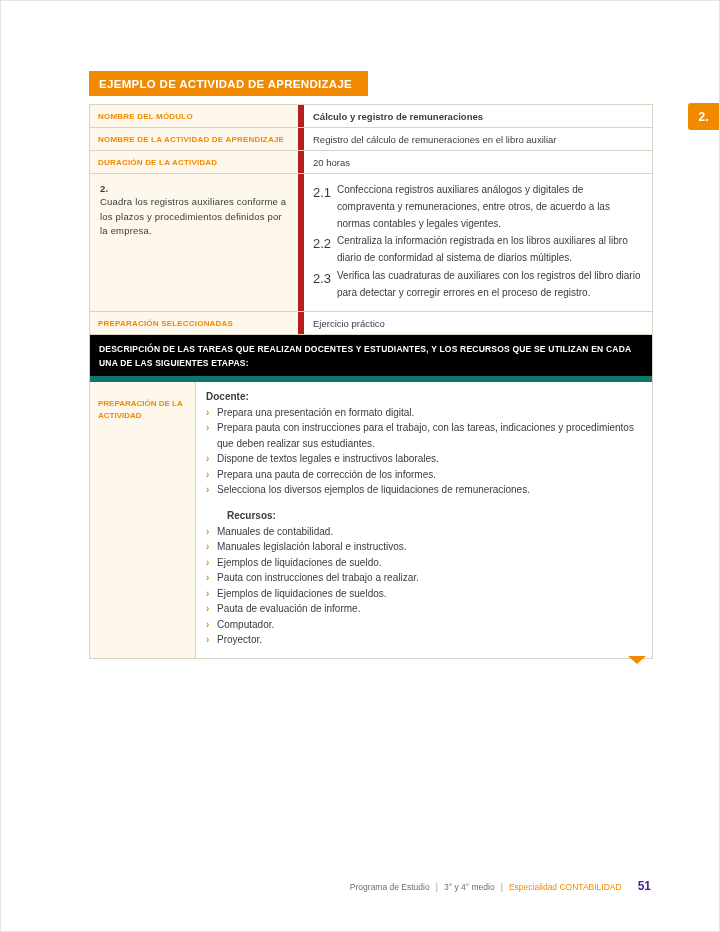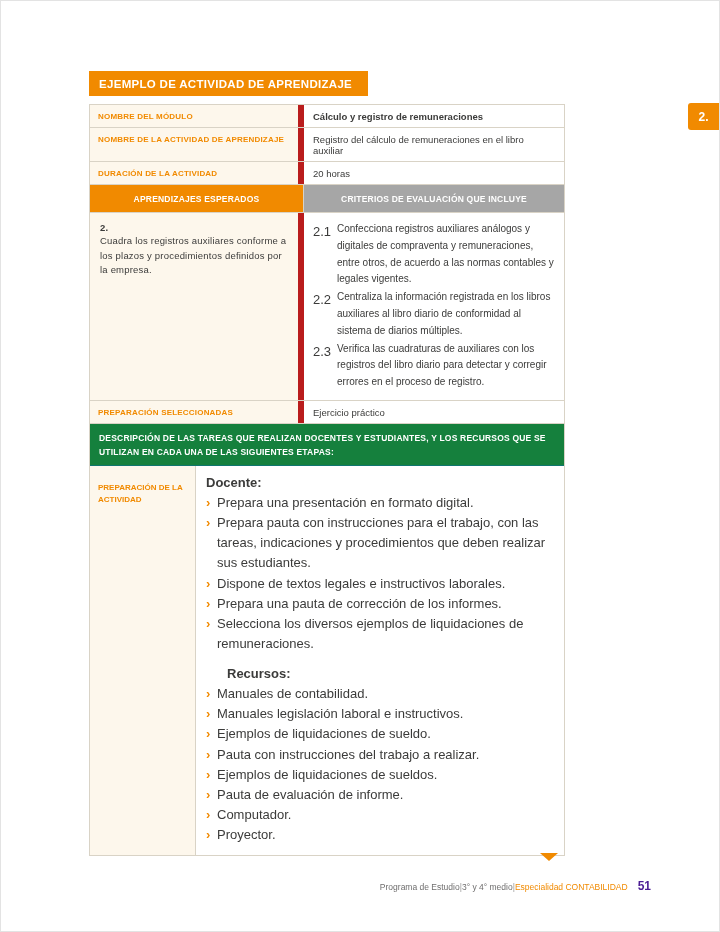--- a/index.html
+++ b/index.html
@@ -20,21 +20,21 @@
   .side-tab {
     position: absolute; top: 102px; right: 0;
     width: 31px; height: 27px;
     background: #f18a00;
     color: #ffffff;
     font-weight: bold; font-size: 12px;
     display: flex; align-items: center; justify-content: center;
     border-radius: 3px 0 0 3px;
   }
   .content {
-    position: absolute; left: 88px; top: 70px; width: 476px;
+    position: absolute; left: 88px; top: 70px; width: 564px;
   }
   .title-banner {
     display: inline-block;
     background: #f18a00;
     color: #ffffff;
     font-size: 11.5px; font-weight: bold;
     letter-spacing: 0.3px;
     padding: 7px 16px 6px 10px;
   }
   .table {
@@ -77,60 +77,60 @@
   .th-orange { background: #f18a00; border-right: 1px solid #d9d3c6; }
   .th-gray   { background: #a6a6a6; }
   .ae-cell { padding: 9px 10px; font-size: 9.5px; }
   .ae-num  { font-weight: bold; color: #3b3b3a; margin-bottom: 1px; }
   .ae-text { line-height: 1.55; color: #3b3b3a; }
   .criterios { padding: 8px 10px 8px 9px; background: #ffffff; }
   .criterio { display: flex; line-height: 1.68; margin-bottom: 1px; }
   .cnum { flex: none; width: 24px; font-size: 13px; }
   .ctext { flex: 1; font-size: 10px; }
   .desc-banner {
-    background: #15803d;
+    background: #000000;
     color: #ffffff;
     font-size: 8.5px; font-weight: bold;
     letter-spacing: 0.2px;
     line-height: 1.65;
     padding: 7px 12px 6px 9px;
-    border-bottom: 1px solid #0f766e;
+    border-bottom: 6px solid #0f766e;
   }
   .prep-row {
     display: grid;
     grid-template-columns: 106px 1fr;
     border-bottom: none;
   }
   .prep-label {
     background: #fdf7ec;
     color: #f18a00;
     font-size: 8px; font-weight: bold;
     line-height: 1.5;
     padding: 16px 8px;
     border-right: 1px solid #d9d3c6;
   }
-  .prep-content { padding: 8px 10px 10px 10px; font-size: 13px; }
+  .prep-content { padding: 8px 10px 10px 10px; font-size: 10px; }
   .sec-title { font-weight: bold; margin: 1px 0 3px 0; }
   .sec-title.recursos { margin-top: 12px; margin-left: 21px; }
   .bullet-item { display: flex; line-height: 1.55; }
   .bullet { flex: none; width: 11px; color: #f18a00; font-weight: bold; }
   .btext { flex: 1; }
   .arrow-row { display: flex; justify-content: flex-end; margin-top: -3px; padding-right: 7px; }
   .continue-arrow {
     width: 0; height: 0;
     border-left: 9px solid transparent;
     border-right: 9px solid transparent;
     border-top: 8px solid #f18a00;
   }
   .footer {
     position: absolute;
     top: 878px; right: 68px;
     font-size: 8.5px;
     color: #6f6e6e;
-    display: flex; align-items: baseline; 
+    display: flex; align-items: baseline; gap: 6px;
     white-space: nowrap;
   }
   .footer .orange { color: #f18a00; }
   .footer .sep { color: #9a9a9a; }
   .footer .pagenum {
     color: #4c1d95; font-size: 12px; font-weight: bold;
     margin-left: 10px;
   }
 </style>
 </head>
@@ -154,24 +154,20 @@
       <div class="trow">
         <div class="tlabel">NOMBRE DE LA ACTIVIDAD DE APRENDIZAJE</div>
         <div class="tvalue">Registro del cálculo de remuneraciones en el libro auxiliar</div>
       </div>
 
       <div class="trow">
         <div class="tlabel">DURACIÓN DE LA ACTIVIDAD</div>
         <div class="tvalue">20 horas</div>
       </div>
 
-      <div class="thead-row">
-        <div class="th-orange">APRENDIZAJES ESPERADOS</div>
-        <div class="th-gray">CRITERIOS DE EVALUACIÓN QUE INCLUYE</div>
-      </div>
 
       <div class="trow">
         <div class="tlabel ae-cell" style="font-size:9.5px; font-weight:normal; color:#3b3b3a;">
           <div class="ae-num">2.</div>
           <div class="ae-text">Cuadra los registros auxiliares conforme a los plazos y procedimientos definidos por la empresa.</div>
         </div>
         <div class="criterios">
 
         <div class="criterio">
             <span class="cnum">2.1</span>

